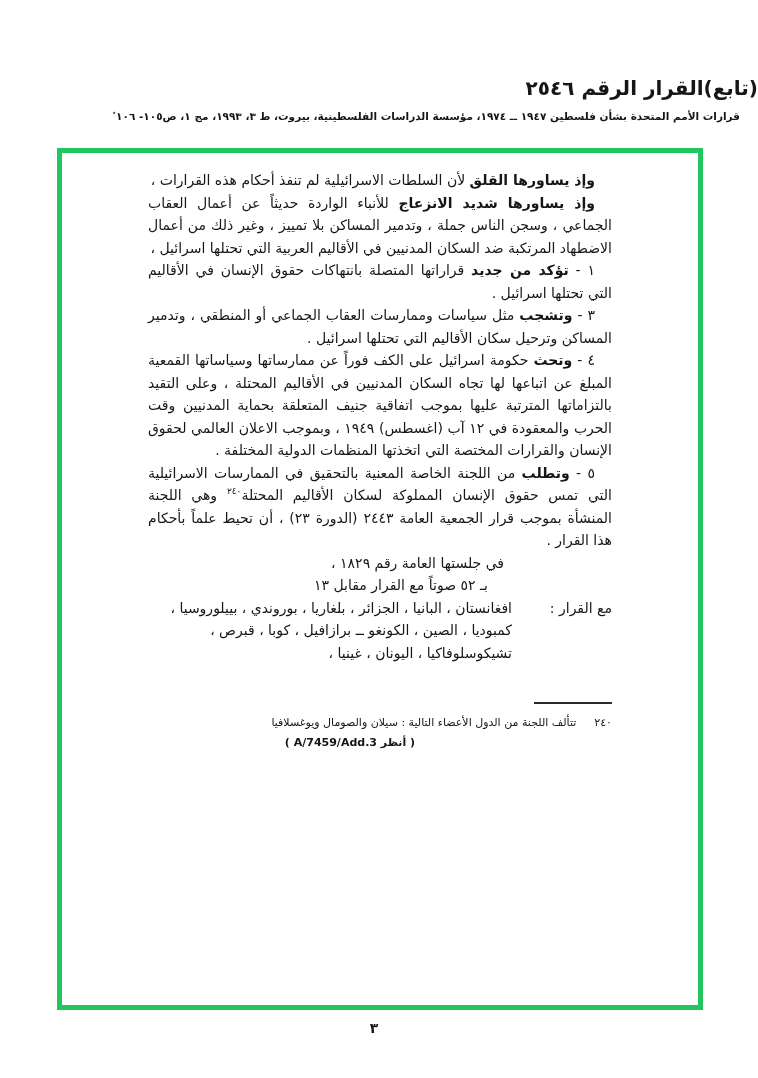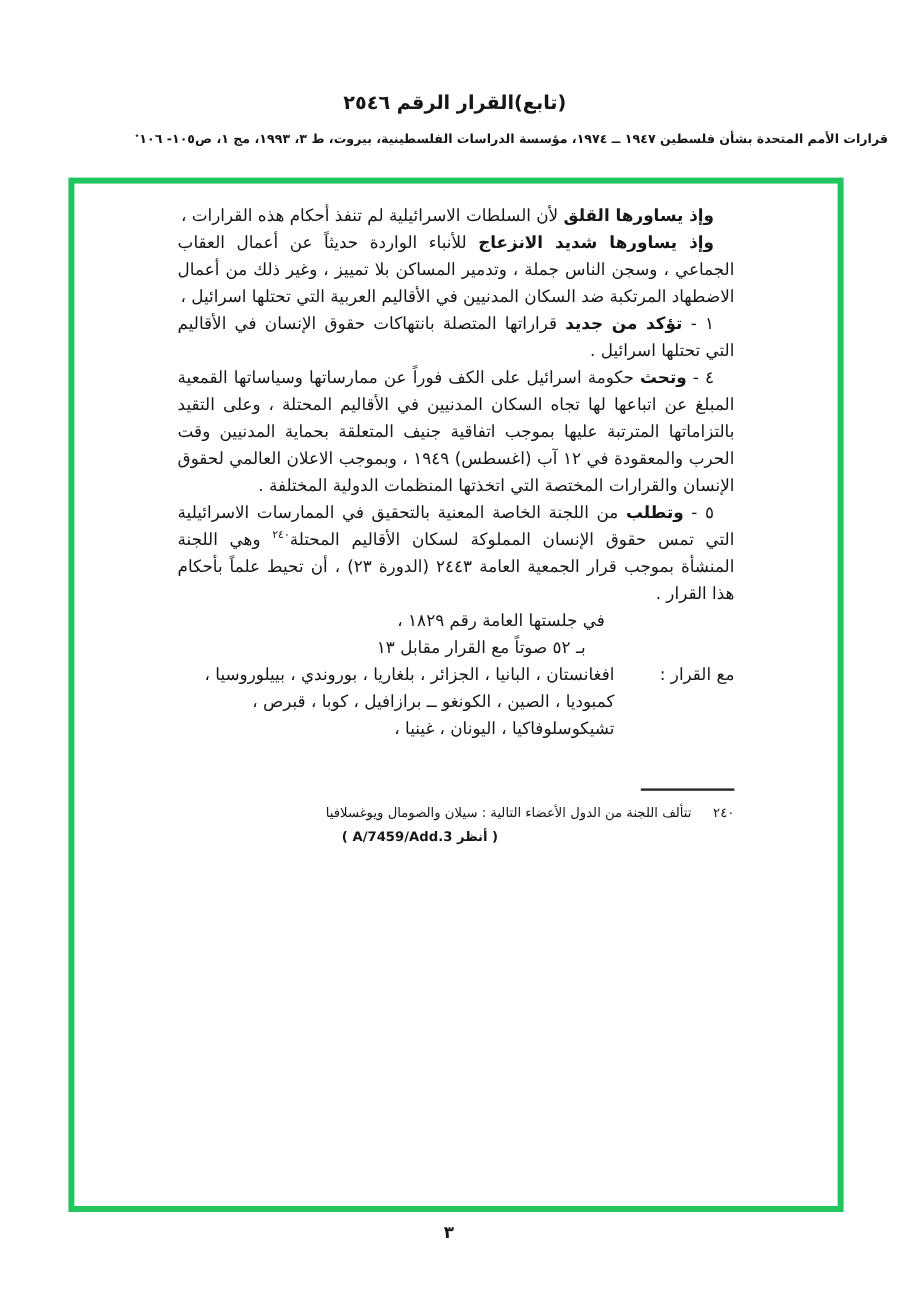--- a/index.html
+++ b/index.html
@@ -7,22 +7,22 @@
     position:relative;
     width:758px;height:1078px;
     background:#ffffff;
     font-family:"DejaVu Sans",sans-serif;
     direction:rtl;
     color:#161616;
     overflow:hidden;
   }
   .header-title{
     position:absolute;top:76px;left:0;right:0;
-    text-align:center;
-    font-size:16px;font-weight:bold;
+    text-align:right;
+    font-size:20px;font-weight:bold;
     letter-spacing:0px;
   }
   .header-source{
     position:absolute;top:109px;left:18px;right:18px;
     text-align:right;
     font-size:10.5px;font-weight:bold;
     white-space:nowrap;
   }
   .header-source sup{font-size:7px;}
   .green-box{
@@ -82,20 +82,23 @@
 
       <p class="para">
         <b>وإذ يساورها شديد الانزعاج</b><span> للأنباء الواردة حديثاً عن أعمال العقاب الجماعي ، وسجن الناس جملة ، وتدمير المساكن بلا تمييز ، وغير ذلك من أعمال الاضطهاد المرتكبة ضد السكان المدنيين في الأقاليم العربية التي تحتلها اسرائيل ،</span>
       </p>
 
       <p class="para">
         <span class="num">١ - </span><b>تؤكد من جديد</b><span> قراراتها المتصلة بانتهاكات حقوق الإنسان في الأقاليم التي تحتلها اسرائيل .</span>
       </p>
 
 
+      <p class="para">
+        <span class="num">٣ - </span><b>وتشجب</b><span> مثل سياسات وممارسات العقاب الجماعي أو المنطقي ، وتدمير المساكن وترحيل سكان الأقاليم التي تحتلها اسرائيل .</span>
+      </p>
 
       <p class="para">
         <span class="num">٤ - </span><b>وتحث</b><span> حكومة اسرائيل على الكف فوراً عن ممارساتها وسياساتها القمعية المبلغ عن اتباعها لها تجاه السكان المدنيين في الأقاليم المحتلة ، وعلى التقيد بالتزاماتها المترتبة عليها بموجب اتفاقية جنيف المتعلقة بحماية المدنيين وقت الحرب والمعقودة في ١٢ آب (اغسطس) ١٩٤٩ ، وبموجب الاعلان العالمي لحقوق الإنسان والقرارات المختصة التي اتخذتها المنظمات الدولية المختلفة .</span>
       </p>
 
       <p class="para">
         <span class="num">٥ - </span><b>وتطلب</b><span> من اللجنة الخاصة المعنية بالتحقيق في الممارسات الاسرائيلية التي تمس حقوق الإنسان المملوكة لسكان الأقاليم المحتلة</span><sup class="fn-ref">٢٤٠</sup><span> وهي اللجنة المنشأة بموجب قرار الجمعية العامة ٢٤٤٣ (الدورة ٢٣) ، أن تحيط علماً بأحكام هذا القرار .</span>
       </p>
 
       <div class="adoption">

